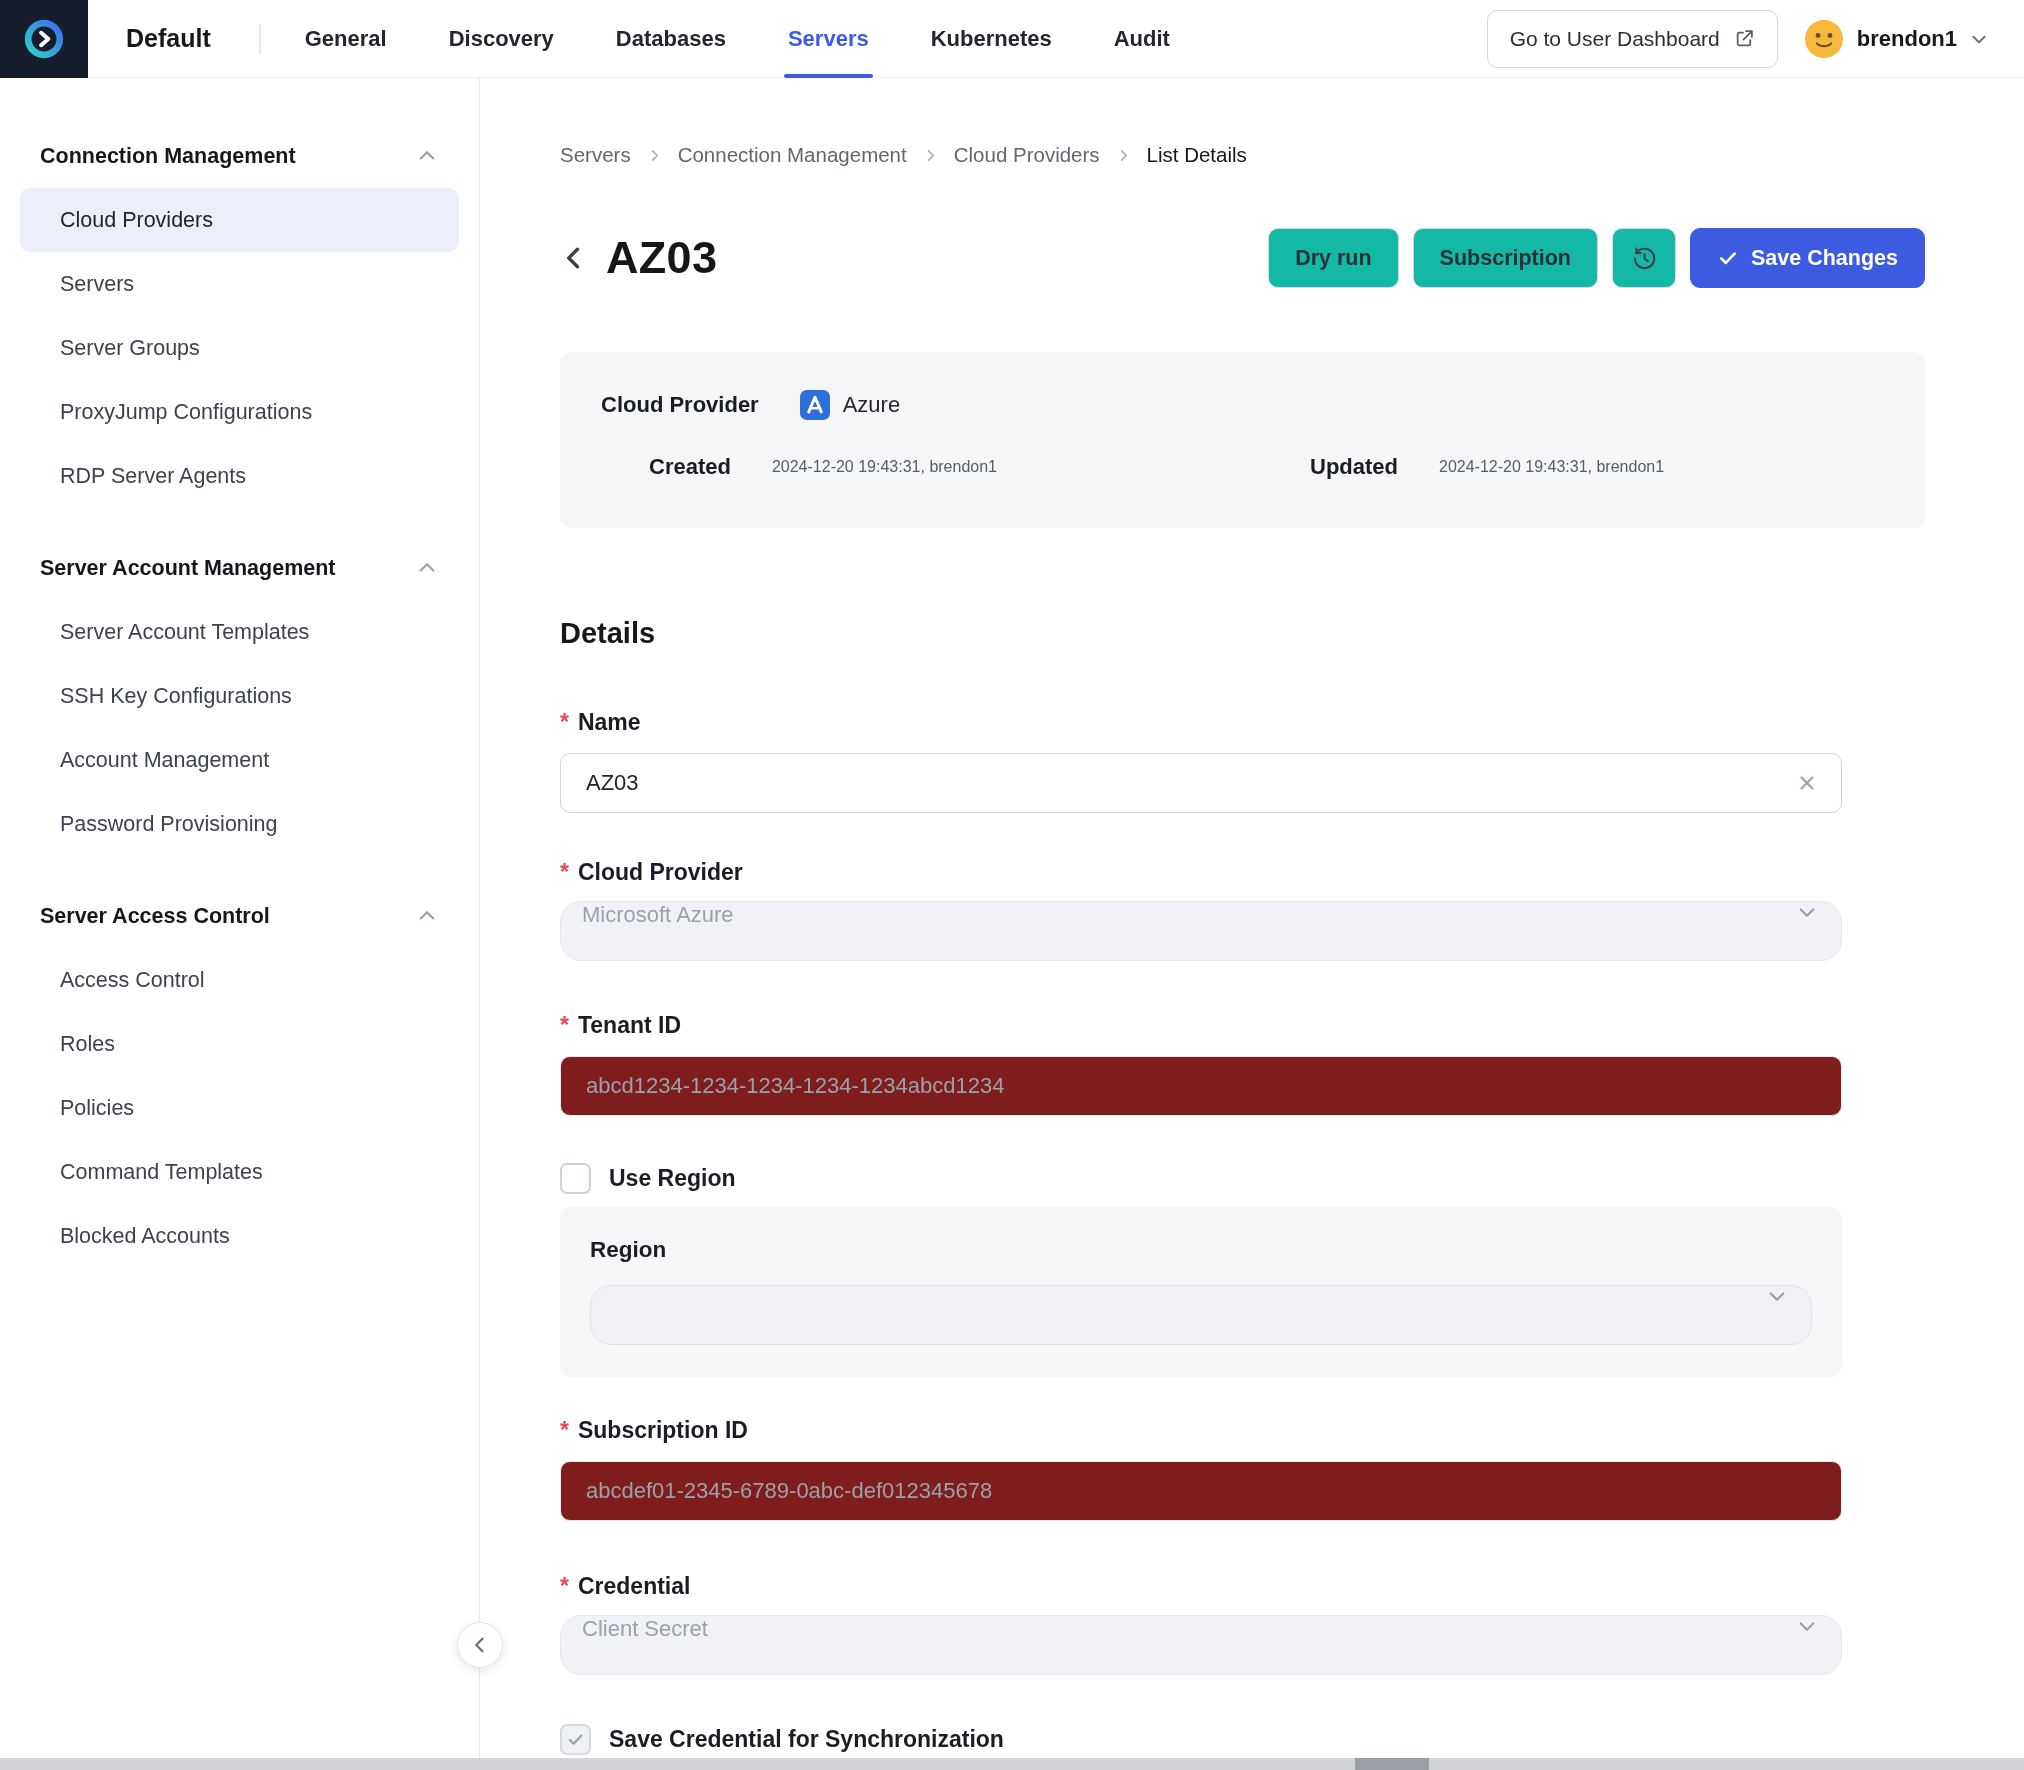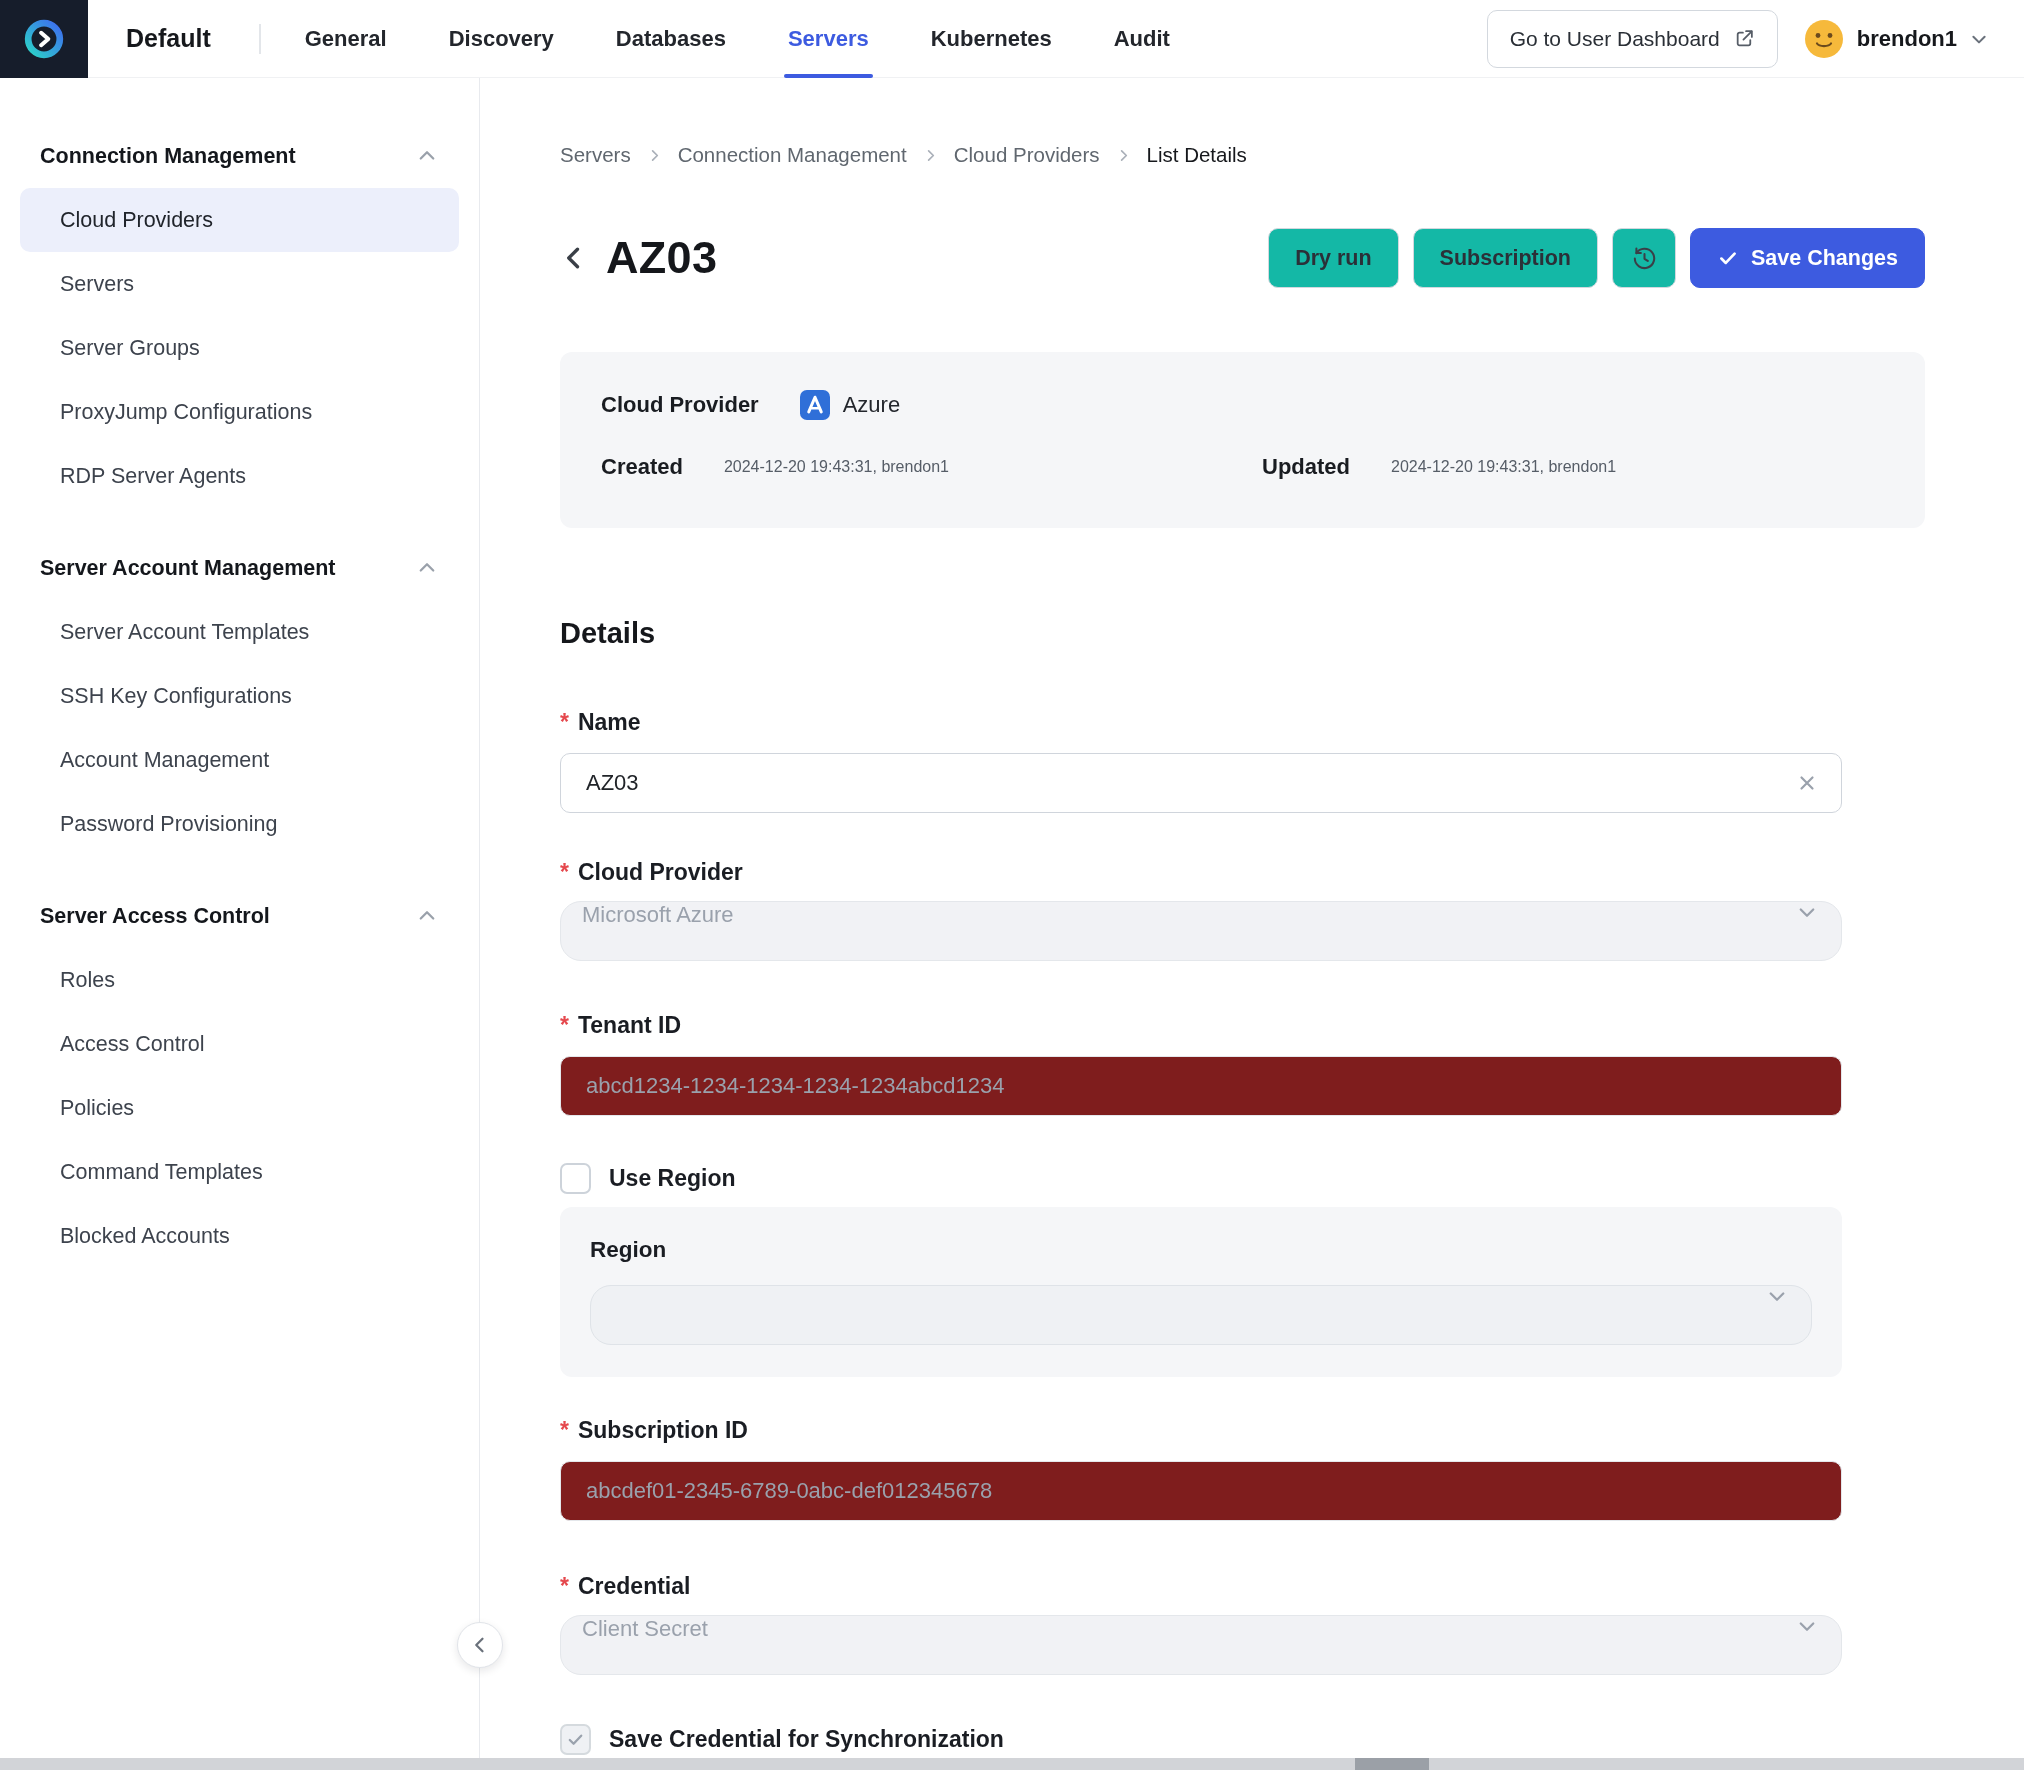--- a/index.html
+++ b/index.html
@@ -70,21 +70,21 @@
 
   
   .summary-card { margin-top:64px; background:#f5f6f8; border-radius:12px; padding:38px 41px 48px; }
   .sum-row { display:flex; align-items:center; }
   .sum-row.second { margin-top:34px; }
   .sum-label { font-size:22px; font-weight:700; color:#191c21; white-space:nowrap; }
   .provider-chip { display:flex; align-items:center; gap:13px; margin-left:41px;
     font-size:22px; color:#23262c; }
   .azure-badge { width:30px; height:30px; display:flex; }
   .sum-grp { display:flex; align-items:center; }
-  .sum-grp.first { width:661px; }
+  .sum-grp.first { width:661px;margin-left:48px; }
   .sum-val { margin-left:41px; font-size:16px; color:#565d67; white-space:nowrap; }
 
   .details-h { margin-top:89px; font-size:29px; font-weight:700; color:#15171b; height:34px; }
 
   .fgroup { width:1282px; }
   .flabel { display:flex; align-items:center; gap:9px; font-size:23px; font-weight:600;
     color:#1a1d23; height:28px; }
   .req { color:#E5484D; }
 
   .mt57{margin-top:57px} .mt45{margin-top:45px} .mt50{margin-top:50px}
@@ -214,22 +214,22 @@
 
       <div class="side-section">
         <div class="side-title">
           <span class="side-title-text">Server Access Control</span>
           <span class="chev">
               <svg width="20" height="20" viewBox="0 0 16 16" fill="none" stroke="currentColor" stroke-width="1.8" stroke-linecap="round" stroke-linejoin="round">
                 <path d="M3 10l5-5 5 5"></path>
               </svg>
             </span>
         </div>
+        <div class="side-item">Access Control</div>
         <div class="side-item">Roles</div>
-        <div class="side-item">Access Control</div>
         <div class="side-item">Policies</div>
         <div class="side-item">Command Templates</div>
         <div class="side-item">Blocked Accounts</div>
       </div>
     </aside>
 
     <main class="main">
 
       <div class="breadcrumb">
         <span class="crumb">Servers</span>

